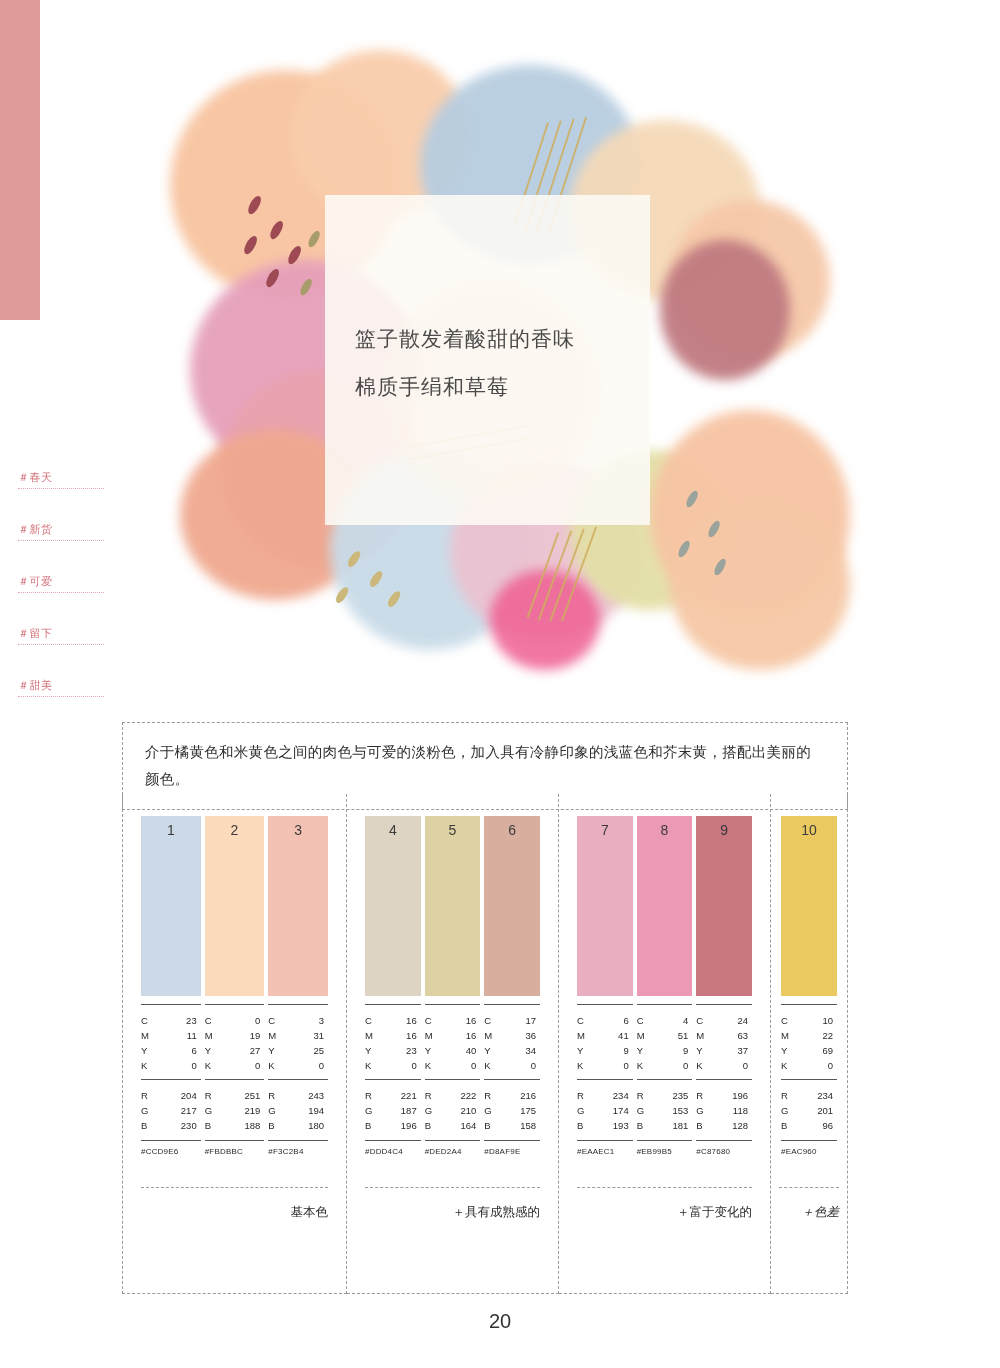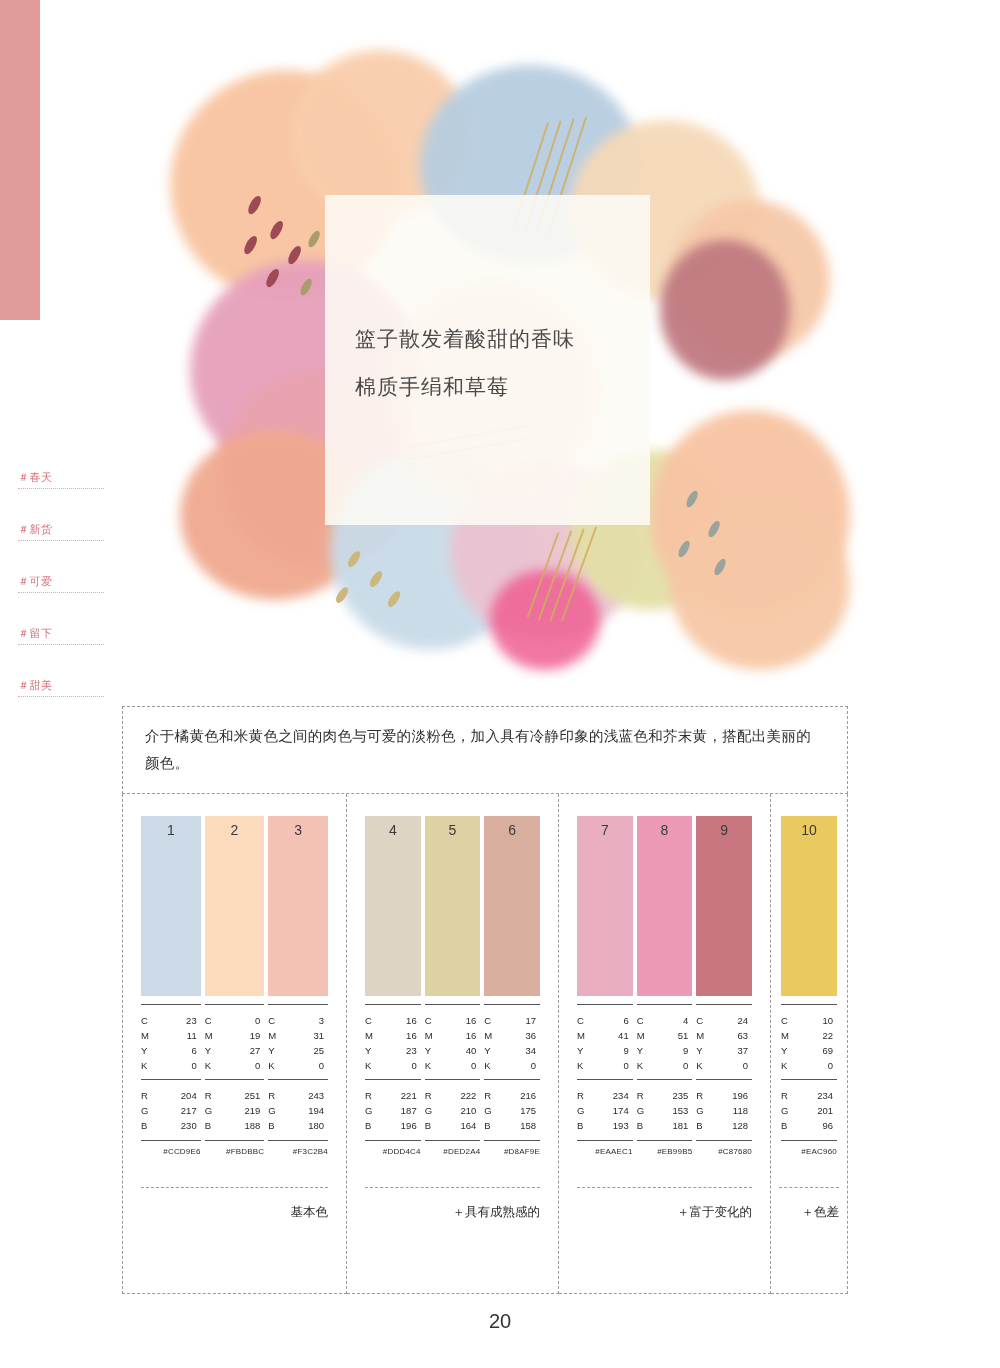--- a/index.html
+++ b/index.html
@@ -78,21 +78,21 @@
   }
   .petal {
     position: absolute;
     border-radius: 60% 40% 55% 45%;
   }
 
   
   .desc-box {
     position: absolute;
     left: 122px;
-    top: 706px;
+    top: 722px;
     width: 726px;
     height: 88px;
     border: 1px dashed #9a9a9a;
     box-sizing: border-box;
     padding: 16px 22px;
   }
   .desc-box p {
     margin: 0;
     font-size: 14.5px;
     line-height: 1.85;
@@ -168,36 +168,36 @@
   }
   .vrow .lab { width: 14px; }
   .vrow .val { text-align: right; }
 
   .hex {
     font-size: 8px;
     color: #2a2a2a;
     border-top: 1px solid #555;
     margin-top: 7px;
     padding-top: 6px;
-    text-align: right;
+    text-align: left;
     letter-spacing: 0.2px;
   }
 
   .group-caption {
     margin-top: auto;
     text-align: right;
     font-size: 12.5px;
     color: #2a2a2a;
     padding-bottom: 72px;
     border-top: 1px dashed #9a9a9a;
     padding-top: 16px;
     margin-left: 18px;
     margin-right: 18px;
   }
-  .group.g4 .group-caption { margin-left: 8px; margin-right: 8px; }
+  .group.g4 .group-caption { margin-left: 8px; margin-right: 8px; font-style: italic; }
 
   
   .page-number {
     position: absolute;
     left: 0;
     right: 0;
     top: 1310px;
     text-align: center;
     font-size: 20px;
     color: #333;

